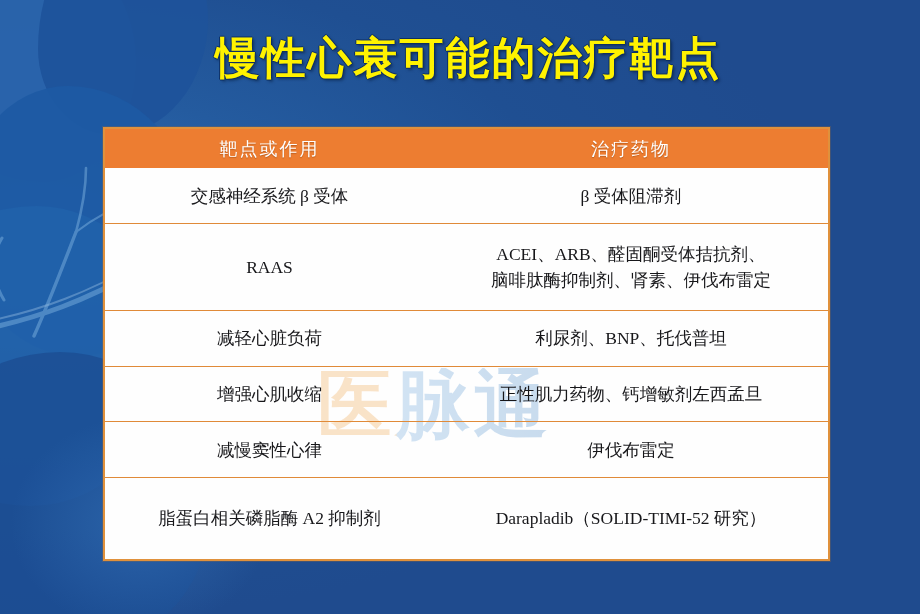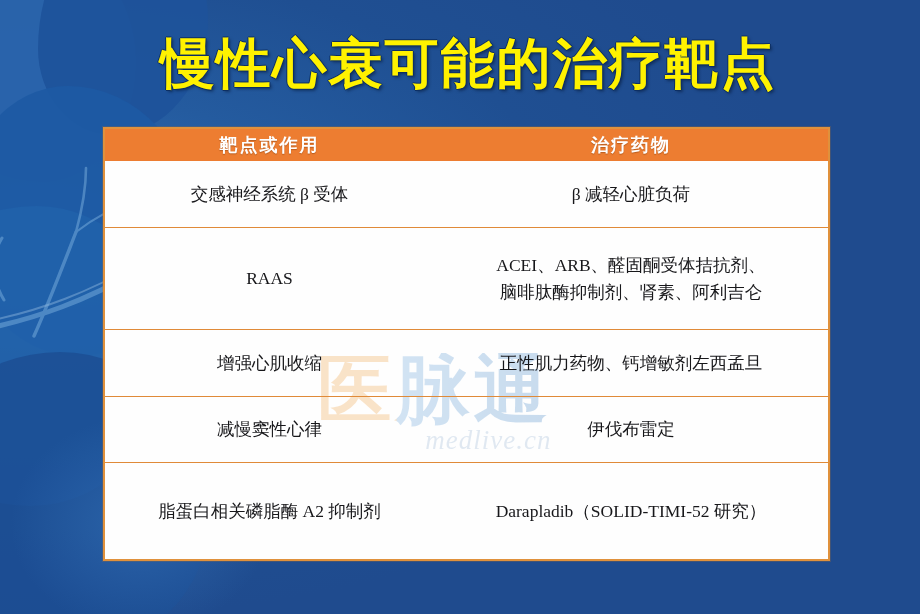--- a/index.html
+++ b/index.html
@@ -55,21 +55,21 @@
     position:absolute; left:-40px; bottom:-60px; width:360px; height:300px;
     background:radial-gradient(closest-side, rgba(60,125,195,.45), rgba(31,75,142,0) 72%);
   }
 
   
   #title {
     position:absolute;
     left:0; right:0; top:34px;
     text-align:center;
     color:#FFF200;
-    font-size:54px;
+    font-size:44px;
     font-weight:bold;
     letter-spacing:2px;
     line-height:1.1;
     text-shadow:
        1px 0 0 #0d2f63, -1px 0 0 #0d2f63,
        0 1px 0 #0d2f63, 0 -1px 0 #0d2f63,
        2px 2px 3px rgba(6,24,54,.55);
     white-space:nowrap;
     padding-left:17px;
   }
@@ -93,23 +93,23 @@
     z-index:2;
   }
 
   table#targets-table col.c1 { width:45.5%; }
   table#targets-table col.c2 { width:54.5%; }
 
   thead th {
     background:#ED7D31;
     color:#FFFFFF;
     font-size:18px;
-    font-weight:bold;
+    font-weight:normal;
     letter-spacing:2px;
-    height:32px;
+    height:39px;
     vertical-align:middle;
     text-shadow:0 1px 1px rgba(120,55,10,.45);
     border:0;
   }
 
   tbody td {
     border-top:1.6px solid #E08A38;
     text-align:center;
     vertical-align:middle;
     color:#17171A;
@@ -207,21 +207,20 @@
     <div class="bg-sheen"></div>
   </div>
 
   <h1 id="title">慢性心衰可能的治疗靶点</h1>
 
   <div id="table-wrap">
 
     <div id="watermark">
       <div class="wm-inner">
         <div class="wm-cn">医脉通</div>
-        <div class="wm-en">medlive.cn</div>
       </div>
     </div>
 
     <table id="targets-table">
       <colgroup>
           <col class="c1">
           <col class="c2">
         </colgroup>
       <thead>
         <tr>
@@ -229,34 +228,42 @@
           <th>治疗药物</th>
         </tr>
       </thead>
       <tbody>
 
         <tr class="r-norm">
           <td>
             <span class="ln">交感神经系统 β 受体</span>
           </td>
           <td>
-            <span class="ln">β 减轻心脏负荷</span>
+            <span class="ln">β 受体阻滞剂</span>
           </td>
         </tr>
 
         <tr class="r-tall">
           <td>
             <span class="ln">RAAS</span>
           </td>
           <td>
             <span class="ln">ACEI、ARB、醛固酮受体拮抗剂、</span>
-            <span class="ln">脑啡肽酶抑制剂、肾素、阿利吉仑</span>
-          </td>
-        </tr>
-
+            <span class="ln">脑啡肽酶抑制剂、肾素、伊伐布雷定</span>
+          </td>
+        </tr>
+
+        <tr class="r-norm">
+          <td>
+            <span class="ln">减轻心脏负荷</span>
+          </td>
+          <td>
+            <span class="ln">利尿剂、BNP、托伐普坦</span>
+          </td>
+        </tr>
 
         <tr class="r-norm">
           <td>
             <span class="ln">增强心肌收缩</span>
           </td>
           <td>
             <span class="ln">正性肌力药物、钙增敏剂左西孟旦</span>
           </td>
         </tr>
 

